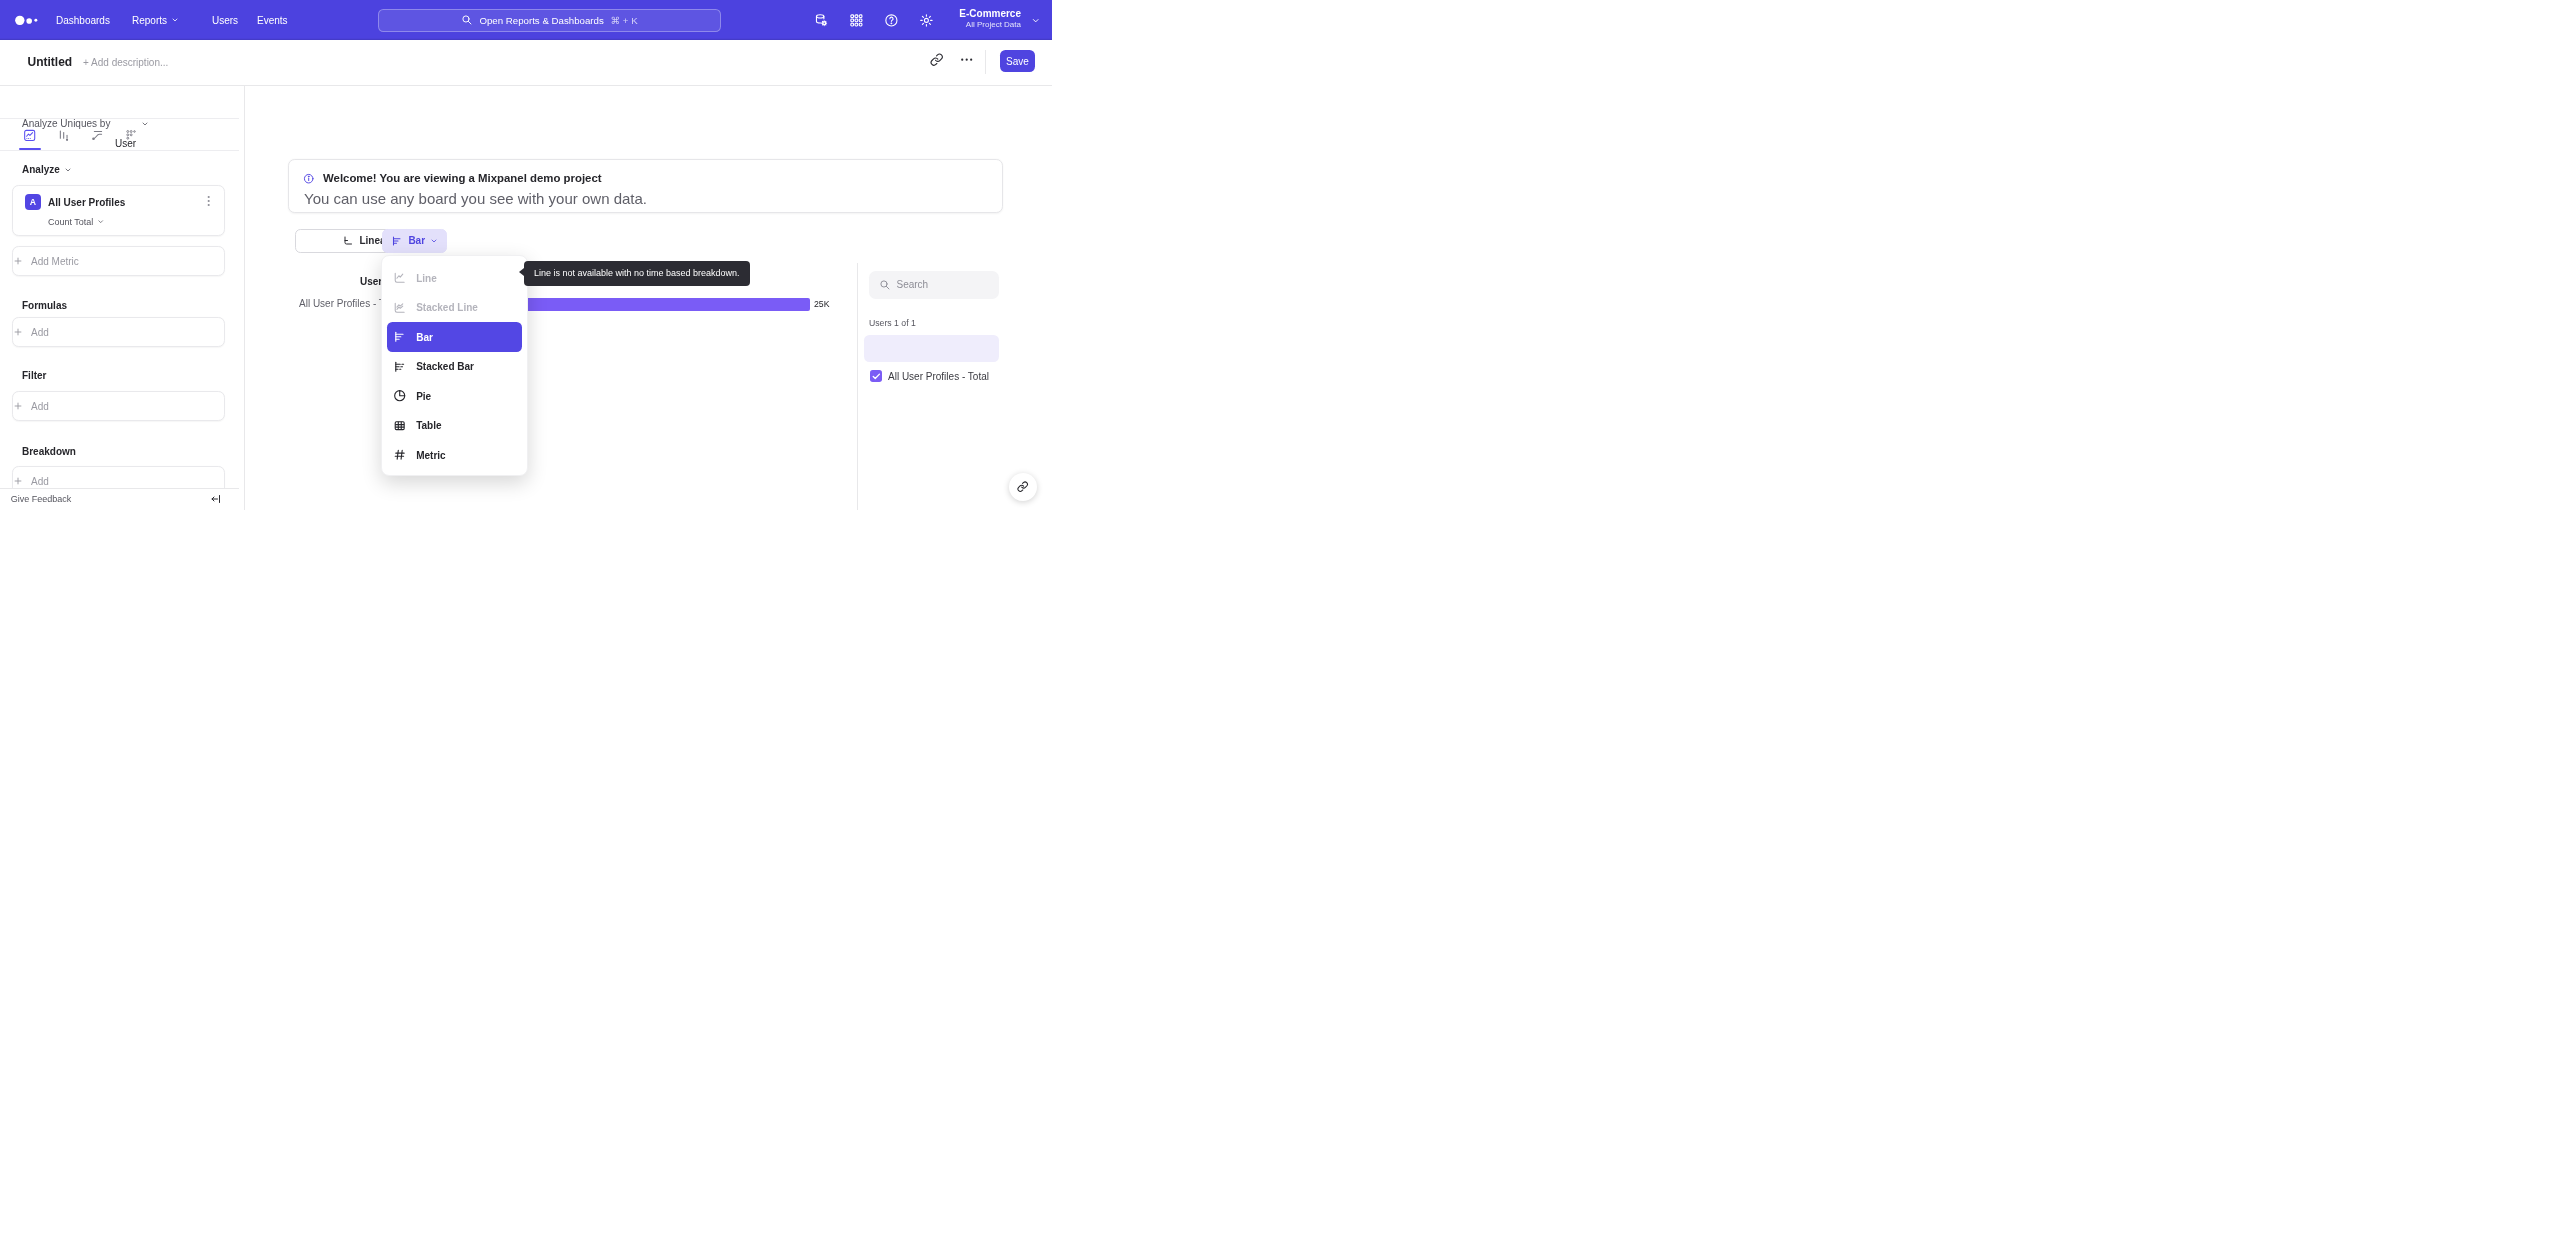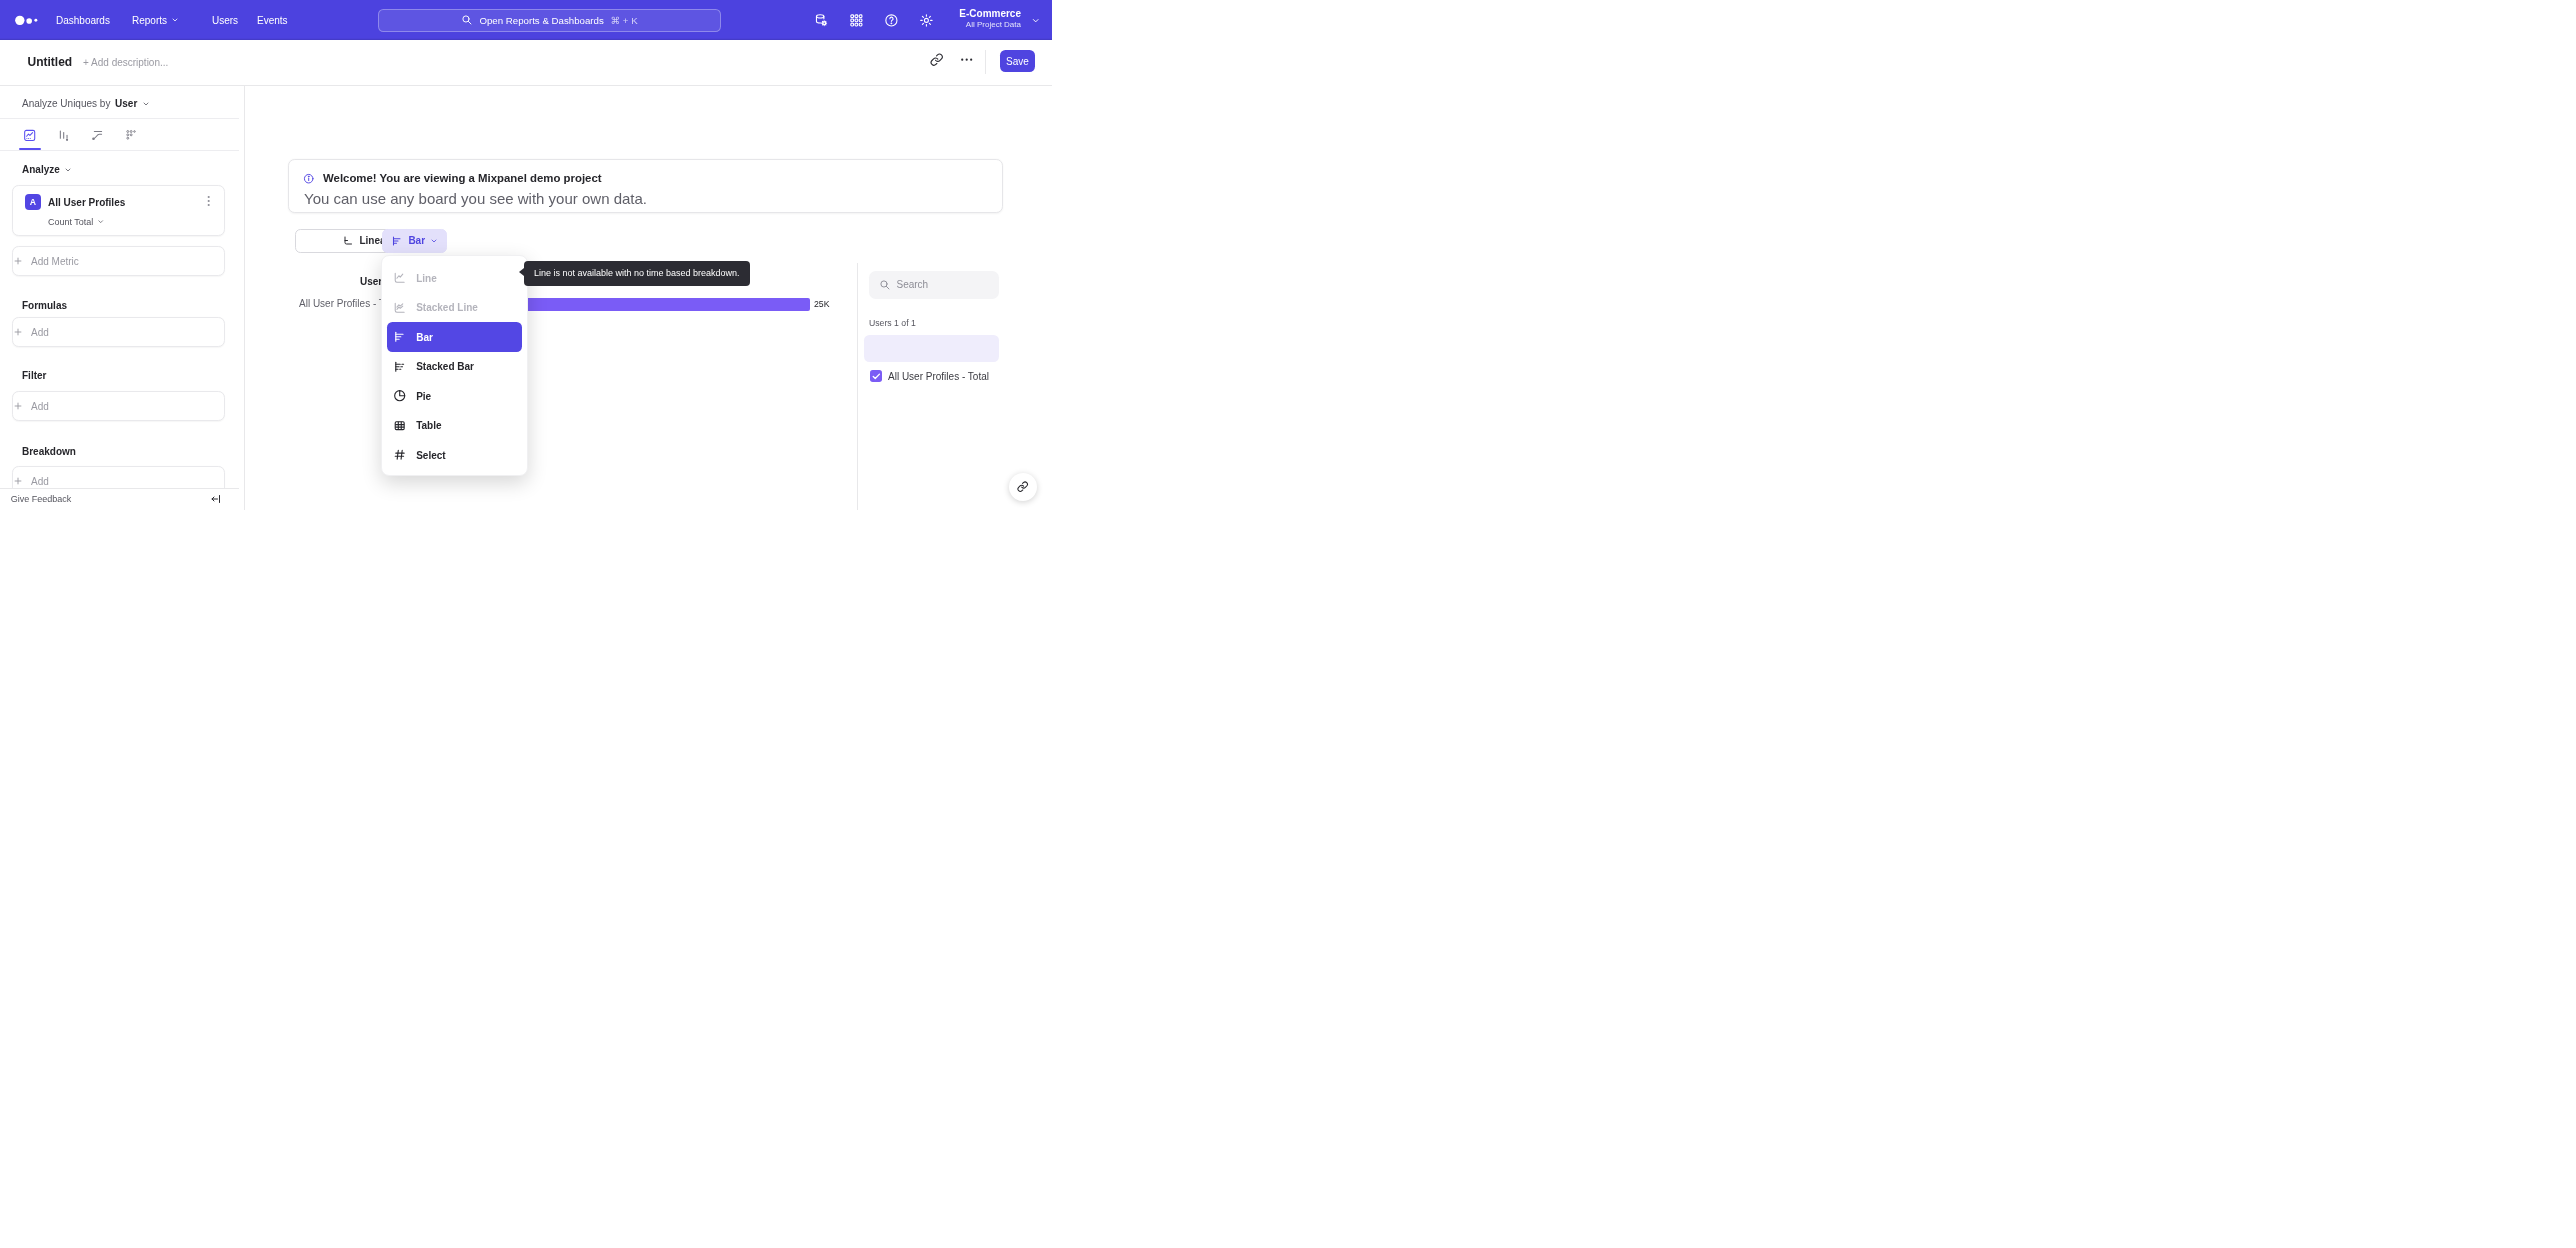--- a/index.html
+++ b/index.html
@@ -22,21 +22,21 @@
   .titlebar { position:absolute; left:0; top:40px; width:1052px; height:46px; background:#fff; border-bottom:0.7px solid #e8e8ea; z-index:20; }
   .doc-title { position:absolute; left:27.5px; top:14.8px; font-size:12px; font-weight:700; color:#222226; cursor:text; }
   .doc-desc { position:absolute; left:83px; top:17px; font-size:10px; color:#9a9aa2; cursor:text; }
   .tb-ic { position:absolute; top:13.4px; width:13.4px; height:13.4px; color:#2b2b31; cursor:pointer; }
   .tb-divider { position:absolute; left:985px; top:10px; width:0.7px; height:24px; background:#e8e8ea; }
   .save-btn { position:absolute; left:1000px; top:10px; width:35px; height:22px; background:#4f44e0; color:#fff; border:none; border-radius:5.4px; font-size:10px; font-family:inherit; cursor:pointer; }
 
   
   .sidebar { position:absolute; left:0; top:86px; width:245px; height:424px; background:#fff; border-right:0.7px solid #e8e8ea; z-index:10; }
   .sb-row-analyze { position:absolute; left:22px; top:12px; display:flex; align-items:center; gap:4.7px; font-size:10px; color:#55555e; }
-  .sb-row-analyze b { color:#26262b; font-weight:700; }
+  .sb-row-analyze b { color:#26262b; font-weight:400;margin-top:40px; }
   .sb-div { position:absolute; left:0; width:239px; height:0.7px; background:#ededf0; }
   .sb-tab { position:absolute; top:42px; width:13.4px; height:14.8px; color:#7b7b85; cursor:pointer; }
   .sb-tab.active { color:#5a4ff0; }
   .sb-underline { position:absolute; left:19px; top:62px; width:21.5px; height:2px; border-radius:1.3px; background:#5a4ff0; }
   .sb-heading { position:absolute; left:22px; display:flex; align-items:center; gap:4.7px; font-size:10px; font-weight:700; color:#26262b; }
   .card { position:absolute; left:12px; width:213px; background:#fff; border:0.7px solid #e9e9ec; border-radius:6.7px; box-shadow:0 0.7px 1.3px rgba(0,0,0,.04); }
   .metric-badge { position:absolute; left:12px; top:8px; width:16px; height:16px; border-radius:4px; background:#5246e3; color:#fff; font-size:8.7px; font-weight:700; display:flex; align-items:center; justify-content:center; }
   .metric-name { position:absolute; left:35px; top:10.7px; font-size:10px; font-weight:600; color:#26262b; }
   .metric-agg { position:absolute; left:35px; top:31px; display:flex; align-items:center; gap:4px; font-size:9px; color:#55555e; cursor:pointer; }
   .kebab { position:absolute; right:9.4px; top:9.4px; width:10.7px; height:12px; color:#8e8e97; cursor:pointer; }
@@ -423,21 +423,21 @@
     <svg class="dd-ic" viewBox="0 0 24 24" fill="none" stroke="currentColor" stroke-width="2" stroke-linejoin="round">
         <rect x="4" y="5" width="16" height="14" rx="2"></rect>
         <path d="M4 10h16M4 14.5h16M9.5 5v14M14.8 5v14"></path>
       </svg>
     <span>Table</span>
   </div>
   <div class="dd-item">
     <svg class="dd-ic" viewBox="0 0 24 24" fill="none" stroke="currentColor" stroke-width="2" stroke-linecap="round">
         <path d="M9.5 4L7.5 20M16.5 4l-2 16M5 9.2h15M4 14.8h15"></path>
       </svg>
-    <span>Select</span>
+    <span>Metric</span>
   </div>
 </div>
 
 <div class="tooltip">Line is not available with no time based breakdown.</div>
 
 <div class="float-link">
   <svg width="11.4" height="11.4" viewBox="0 0 24 24" fill="none" stroke="currentColor" stroke-width="2.2" stroke-linecap="round" stroke-linejoin="round">
       <path d="M10 13a5 5 0 0 0 7.54.54l3-3a5 5 0 0 0-7.07-7.07l-1.72 1.71"></path>
       <path d="M14 11a5 5 0 0 0-7.54-.54l-3 3a5 5 0 0 0 7.07 7.07l1.71-1.71"></path>
     </svg>

